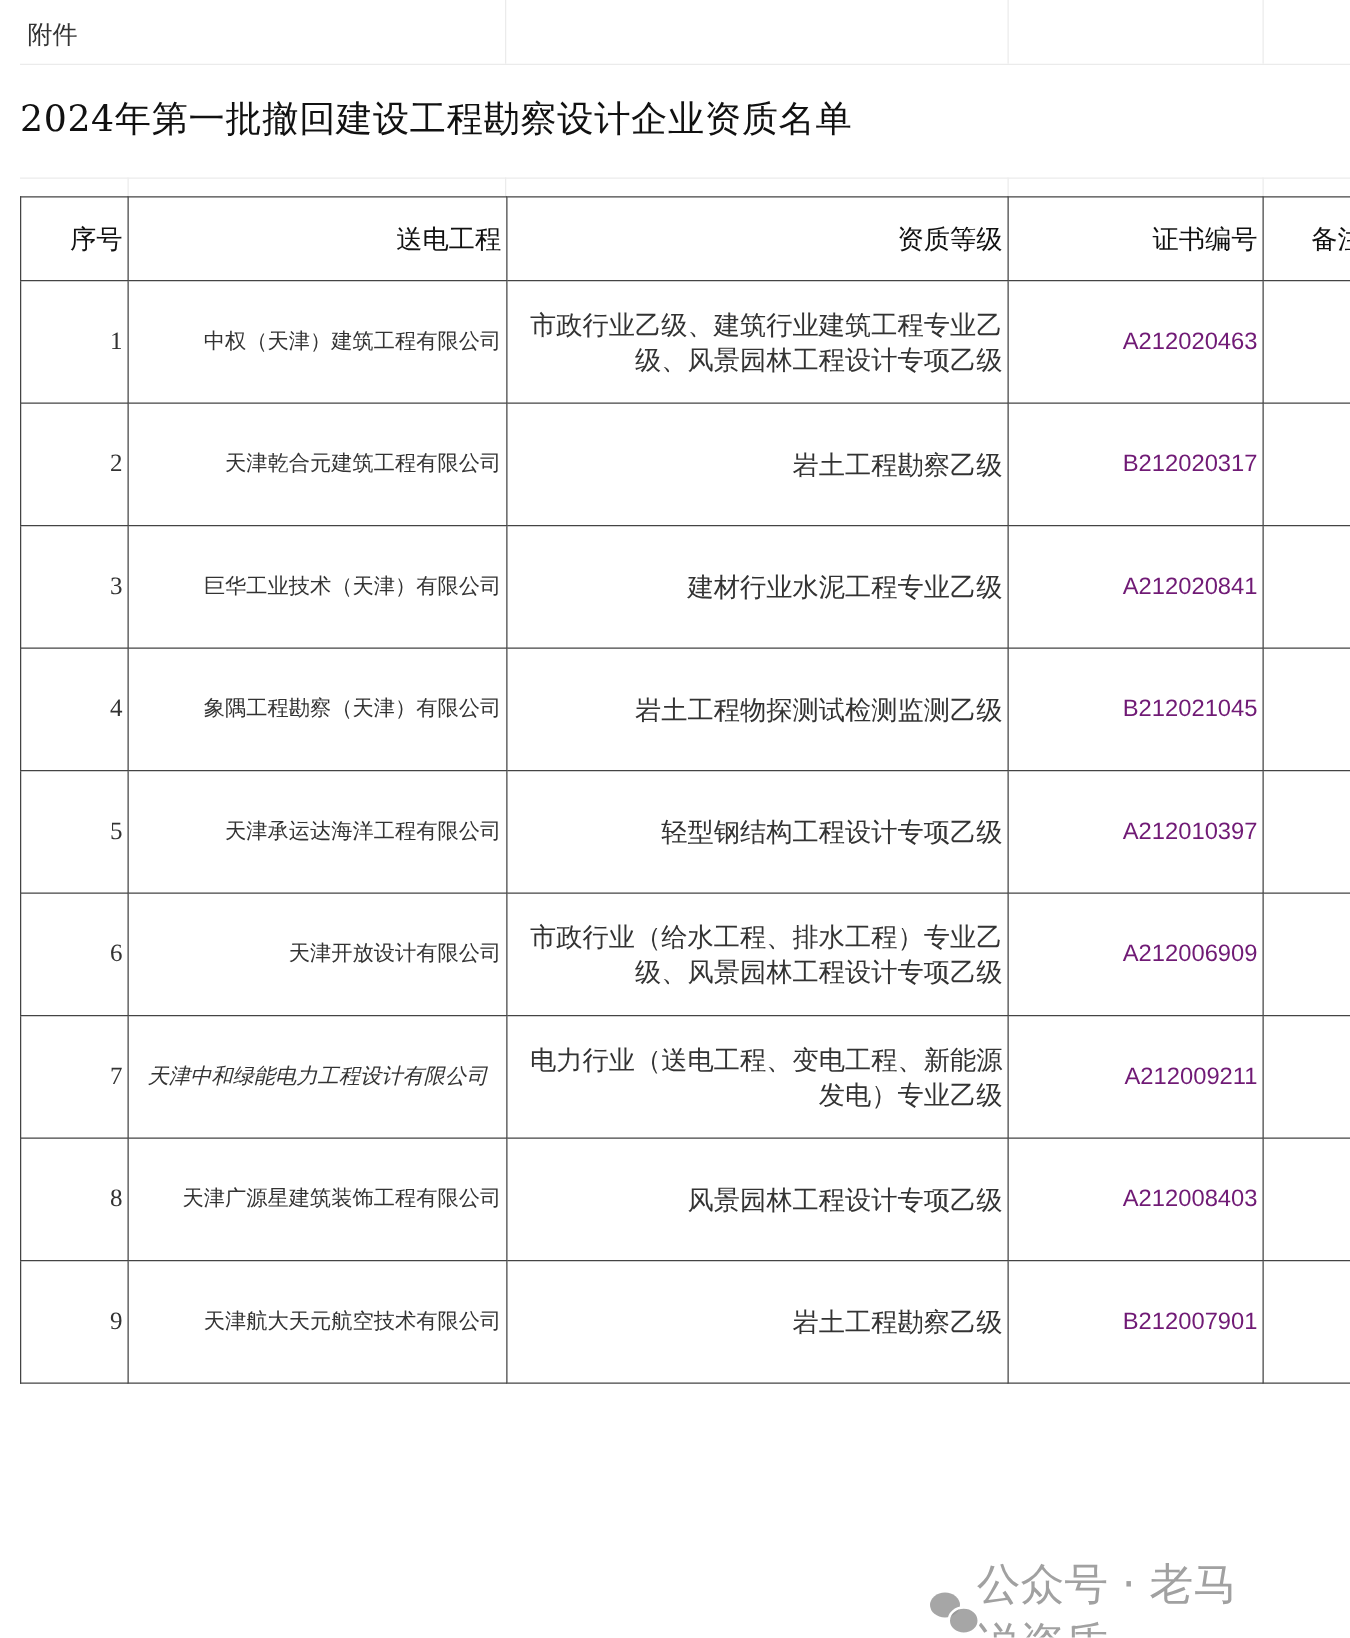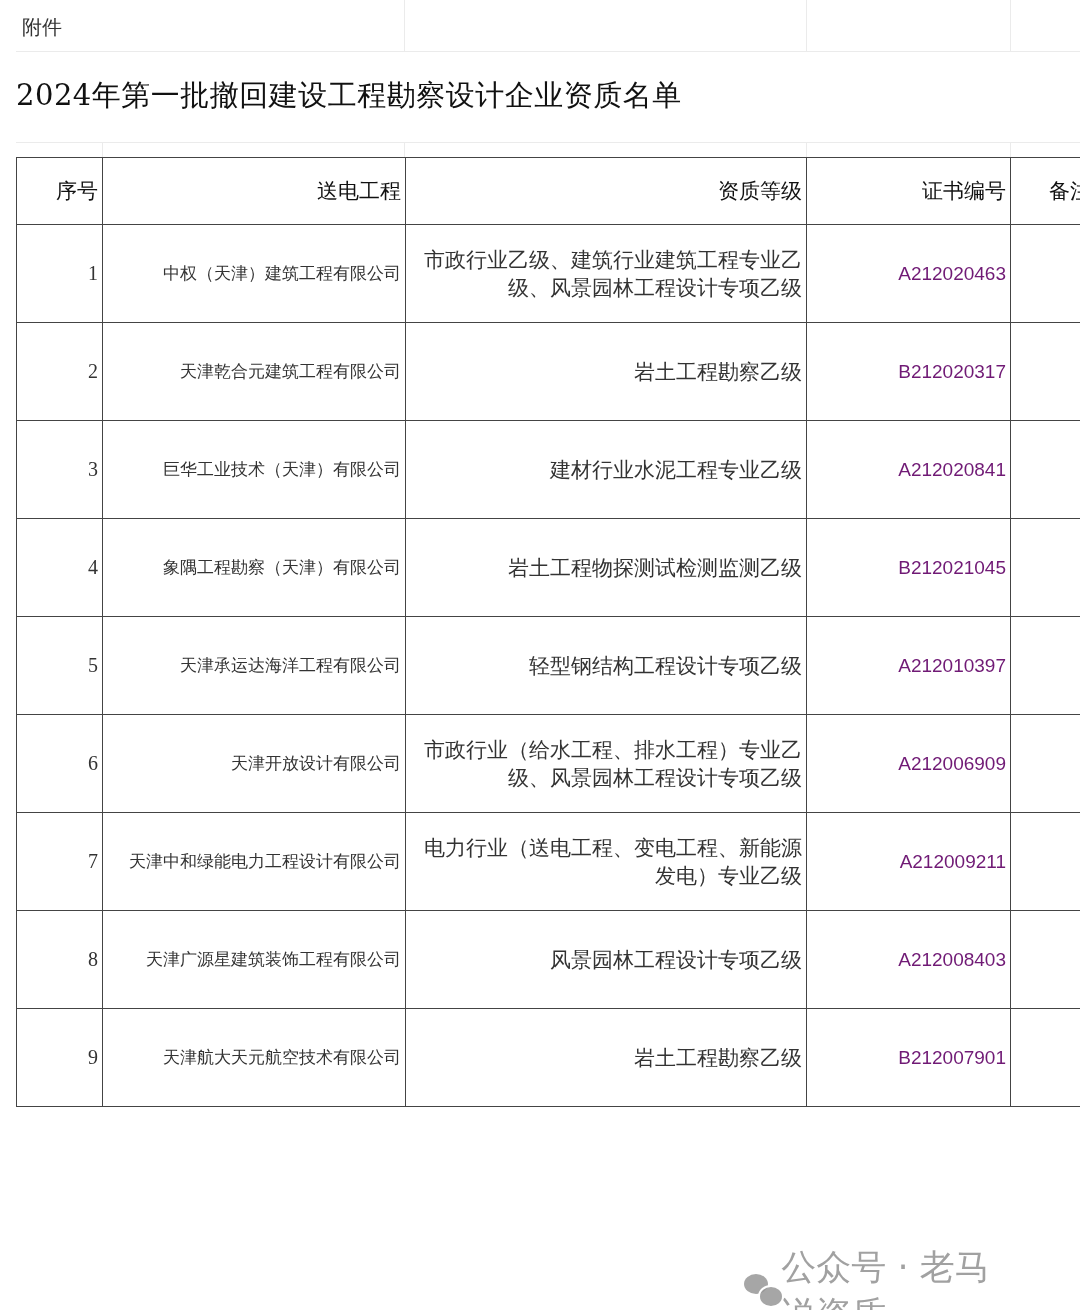--- a/index.html
+++ b/index.html
@@ -15,21 +15,21 @@
            font-size: 29px; color: #111; letter-spacing: 0.5px; }
   table.grid { position: absolute; left: 0; top: 157px; border-collapse: collapse;
                table-layout: fixed; width: 1079px; }
   table.grid td, table.grid th { border: 1.5px solid #444; padding: 0 4px; text-align: right;
                vertical-align: middle; overflow: hidden; }
   table.grid th { height: 66px; font-weight: normal; font-size: 21px; color: #111;
                   font-family: "DejaVu Sans", sans-serif; }
   table.grid td { height: 97px; }
   .c-no { font-size: 20px; color: #333; font-family: "Liberation Serif", serif; }
   .c-name { font-size: 17px; color: #333; font-family: "DejaVu Sans", sans-serif; line-height: 27px; }
-  .c-name.wrap { text-align: right; }
+  .c-name.wrap { text-align: center; font-style: italic; }
   .c-qual { font-size: 21px; color: #333; font-family: "DejaVu Sans", sans-serif; line-height: 28px; }
   .c-qual.left { text-align: right; }
   .c-cert { font-size: 19px; color: #701a75; font-family: Liberation Sans, sans-serif; }
   .watermark { position: absolute; left: 728px; top: 1244px; display: flex; align-items: center;
                gap: 8px; color: rgba(130,130,130,0.75); font-size: 35px;
                font-family: "DejaVu Sans", sans-serif; pointer-events: none; }
   .wm-icon { width: 38px; height: 34px; position: relative; }
   .wm-icon .b1 { position: absolute; left: 0; top: 0; width: 24px; height: 20px; border-radius: 50%; background: rgba(150,150,150,0.85); }
   .wm-icon .b2 { position: absolute; left: 14px; top: 11px; width: 22px; height: 19px; border-radius: 50%; background: rgba(150,150,150,0.85); border: 2px solid #fff; }
 </style>

